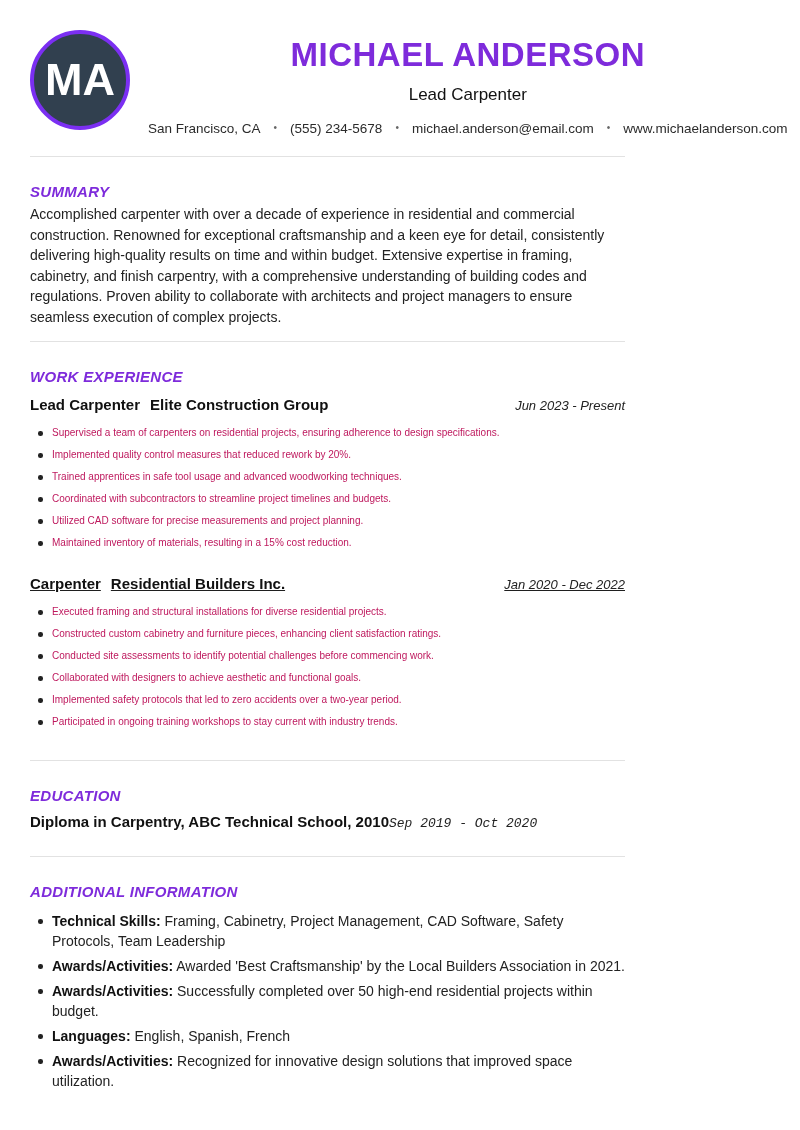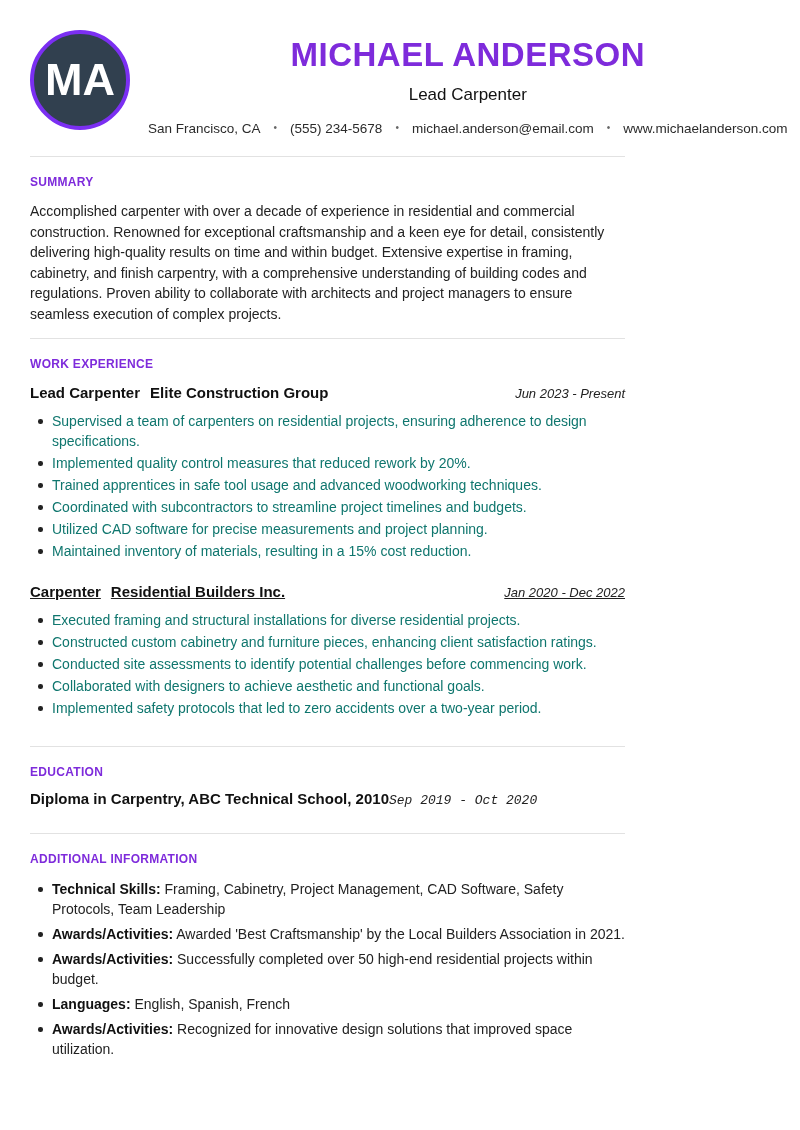--- a/index.html
+++ b/index.html
@@ -28,37 +28,37 @@
   .contact-line { font-size:13.5px; color:#2b2b2b; white-space:nowrap; }
   .contact-sep { color:#666; font-size:10px; margin:0 13px; vertical-align:2px; }
 
   
   .divider { border:none; border-top:1px solid var(--divider,#e2e2e2); height:0; }
   .d1 { margin-top:20px; }
   .d2 { margin-top:14px; }
   .d3 { margin-top:28px; }
   .d4 { margin-top:25px; }
   .section-heading {
-    color:var(--accent,#7e2bdb); font-size:12px; font-weight:800;
-    letter-spacing:0.3px; margin-top:17px; line-height:17px;
+    color:var(--accent,#7e2bdb); font-size:15px; font-weight:800;
+    letter-spacing:0.3px; margin-top:26px; line-height:17px;font-style:italic;
   }
   .summary-text {
-    margin-top:10px; font-size:14px; line-height:20.5px; color:#222;
+    margin-top:4px; font-size:14px; line-height:20.5px; color:#222;
   }
 
   
   .job-head { display:flex; justify-content:space-between; align-items:baseline; margin-top:11px; }
   .job-head.second { margin-top:22px;text-decoration:underline; }
   .job-title-line { font-size:15px; font-weight:700; color:#111; line-height:17px; }
   .job-company { margin-left:10px; }
   .job-dates { font-size:13px; font-style:italic; color:#222; white-space:nowrap; }
 
   ul.bullets { list-style:none; margin-top:10px; }
   ul.bullets li {
-    position:relative; padding-left:22px; font-size:14px; color:#0f766e;
+    position:relative; padding-left:22px; font-size:10px; color:#be185d;
     line-height:20px; margin-bottom:2px;
   }
   ul.bullets li::before {
     content:""; position:absolute; left:8px; top:8px;
     width:4.5px; height:4.5px; border-radius:50%; background:#222;
   }
 
   
   .edu-row { display:flex; align-items:baseline; margin-top:9px; }
   .edu-title { font-size:15px; font-weight:700; color:#111; }
@@ -122,20 +122,21 @@
     <div class="job-head second">
       <h3 class="job-title-line"><span>Carpenter</span><span class="job-company">Residential Builders Inc.</span></h3>
       <span class="job-dates">Jan 2020 - Dec 2022</span>
     </div>
     <ul class="bullets">
       <li>Executed framing and structural installations for diverse residential projects.</li>
       <li>Constructed custom cabinetry and furniture pieces, enhancing client satisfaction ratings.</li>
       <li>Conducted site assessments to identify potential challenges before commencing work.</li>
       <li>Collaborated with designers to achieve aesthetic and functional goals.</li>
       <li>Implemented safety protocols that led to zero accidents over a two-year period.</li>
+      <li>Participated in ongoing training workshops to stay current with industry trends.</li>
     </ul>
   </section>
 
   <hr class="divider d3">
 
   <section>
     <h2 class="section-heading">EDUCATION</h2>
     <div class="edu-row">
       <span class="edu-title">Diploma in Carpentry, ABC Technical School, 2010</span>
       <span class="edu-dates">Sep 2019 - Oct 2020</span>

